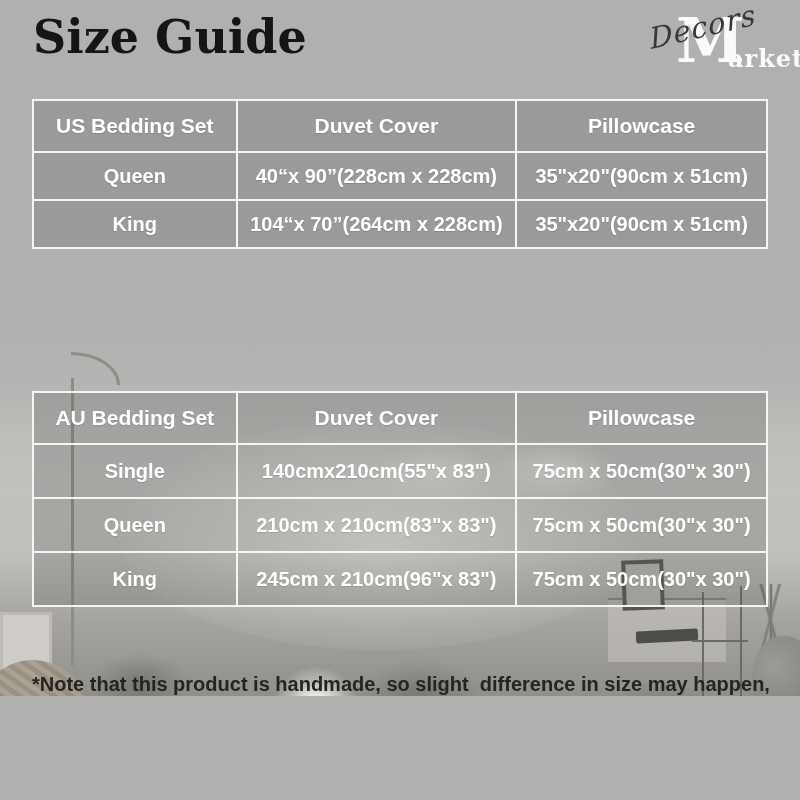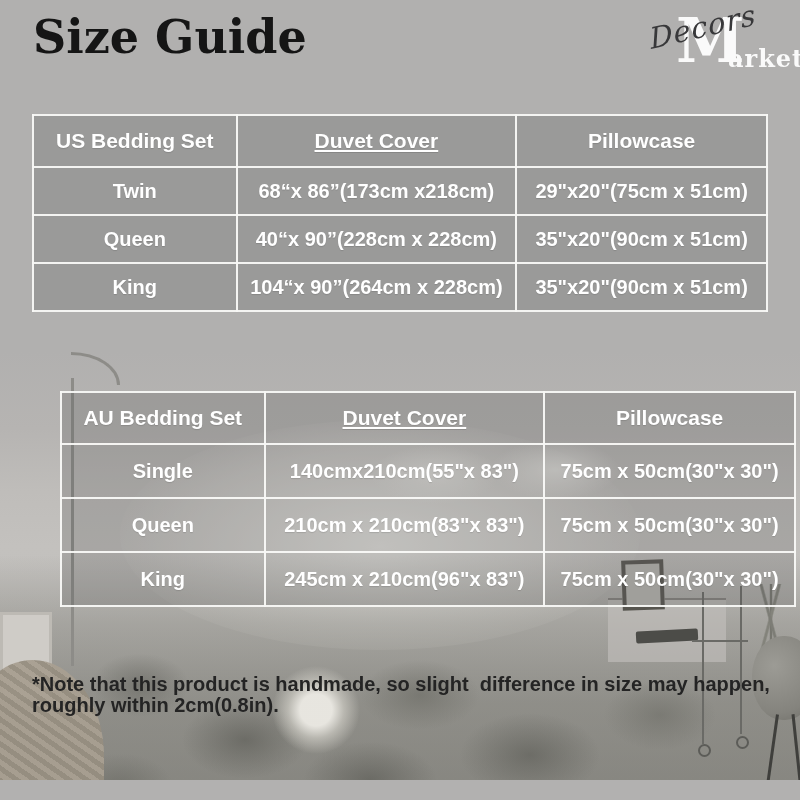--- a/index.html
+++ b/index.html
@@ -1,18 +1,18 @@
 <!DOCTYPE html>
 <html><head>
 <meta charset="utf-8">
 <style>
   html,body{margin:0;padding:0;}
   body{width:800px;height:800px;overflow:hidden;background:#b2b1b0;
        font-family:"Liberation Sans",sans-serif;}
-  .canvas{position:relative;width:800px;height:780px;overflow:hidden;background:#b2b1b0;}
+  .canvas{position:relative;width:800px;height:696px;overflow:hidden;background:#b2b1b0;}
 
   
   .photo{position:absolute;inset:0;z-index:0;}
   .wall{position:absolute;inset:0;
         background:linear-gradient(180deg,#b1b0af 0%,#b1b0af 45%,#b6b4b2 55%,#bfbdba 63%,#c3c1be 70%,#bdbbb7 100%);}
   .bed-sheet{position:absolute;left:120px;top:420px;width:520px;height:230px;border-radius:50%;
         background:radial-gradient(ellipse at 50% 55%,rgba(230,229,225,.95) 0%,rgba(212,210,206,.55) 55%,rgba(212,210,206,0) 75%);}
   .pillow{position:absolute;width:130px;height:60px;border-radius:45%;
         background:radial-gradient(ellipse,rgba(225,224,220,.9),rgba(225,224,220,0) 70%);}
   .pillow.p1{left:370px;top:445px;} .pillow.p2{left:490px;top:440px;}
@@ -59,28 +59,28 @@
   .logo{position:absolute;left:640px;top:8px;width:160px;height:86px;z-index:2;}
   .logo-m{position:absolute;left:36px;top:0px;font-family:"DejaVu Serif",serif;font-weight:700;
           font-size:62px;line-height:1.05;color:#fafafa;}
   .logo-script{position:absolute;left:10px;top:14px;z-index:3;
           font-family:"DejaVu Serif",serif;font-style:italic;font-size:29px;color:#38383a;
           transform:rotate(-13deg) skewX(-6deg);transform-origin:left center;letter-spacing:1px;}
   .logo-rest{position:absolute;left:88px;top:36px;font-family:"DejaVu Serif",serif;font-weight:700;
           font-size:24px;color:#fafafa;letter-spacing:1px;}
 
   table.size-table{position:absolute;left:32px;width:736px;z-index:2;border-collapse:collapse;table-layout:fixed;}
-  table.t1{top:114px;} table.t2{top:391px;margin-left:28px;}
+  table.t1{top:99px;} table.t2{top:391px;}
   .size-table th,.size-table td{border:2px solid rgba(248,248,246,.95);
         background:rgba(86,86,86,.25);color:#ffffff;text-align:center;vertical-align:middle;
         padding:0 4px;text-shadow:0 1px 1px rgba(0,0,0,.12);overflow:hidden;white-space:nowrap;}
   .size-table th{height:50px;font-weight:700;font-size:21px;}
   table.t1 td{height:46px;font-weight:700;font-size:20px;}
   table.t2 td{height:52px;font-weight:700;font-size:20px;}
-  .col1{width:27.5%;} .col2{width:38.3%;text-decoration:underline;} .col3{width:34.2%;}
+  .col1{width:27.5%;} .col2{width:38.3%;} .col3{width:34.2%;}
 
   .notes{position:absolute;left:32px;top:674px;width:742px;z-index:2;color:#242424;}
   .notes p{margin:0;font-weight:700;font-size:20px;line-height:21px;white-space:pre-wrap;}
   .notes p + p{margin-top:13px;}
 </style>
 </head>
 <body>
 
 <div class="canvas">
 
@@ -119,32 +119,27 @@
   <table class="size-table t1">
     <thead>
       <tr>
         <th class="col1">US Bedding Set</th>
         <th class="col2">Duvet Cover</th>
         <th class="col3">Pillowcase</th>
       </tr>
     </thead>
     <tbody>
       <tr>
-        <td>Twin</td>
-        <td>68“x 86”(173cm x218cm)</td>
-        <td>29"x20"(75cm x 51cm)</td>
-      </tr>
-      <tr>
         <td>Queen</td>
         <td>40“x 90”(228cm x 228cm)</td>
         <td>35"x20"(90cm x 51cm)</td>
       </tr>
       <tr>
         <td>King</td>
-        <td>104“x 90”(264cm x 228cm)</td>
+        <td>104“x 70”(264cm x 228cm)</td>
         <td>35"x20"(90cm x 51cm)</td>
       </tr>
     </tbody>
   </table>
 
   <table class="size-table t2">
     <thead>
       <tr>
         <th class="col1">AU Bedding Set</th>
         <th class="col2">Duvet Cover</th>

